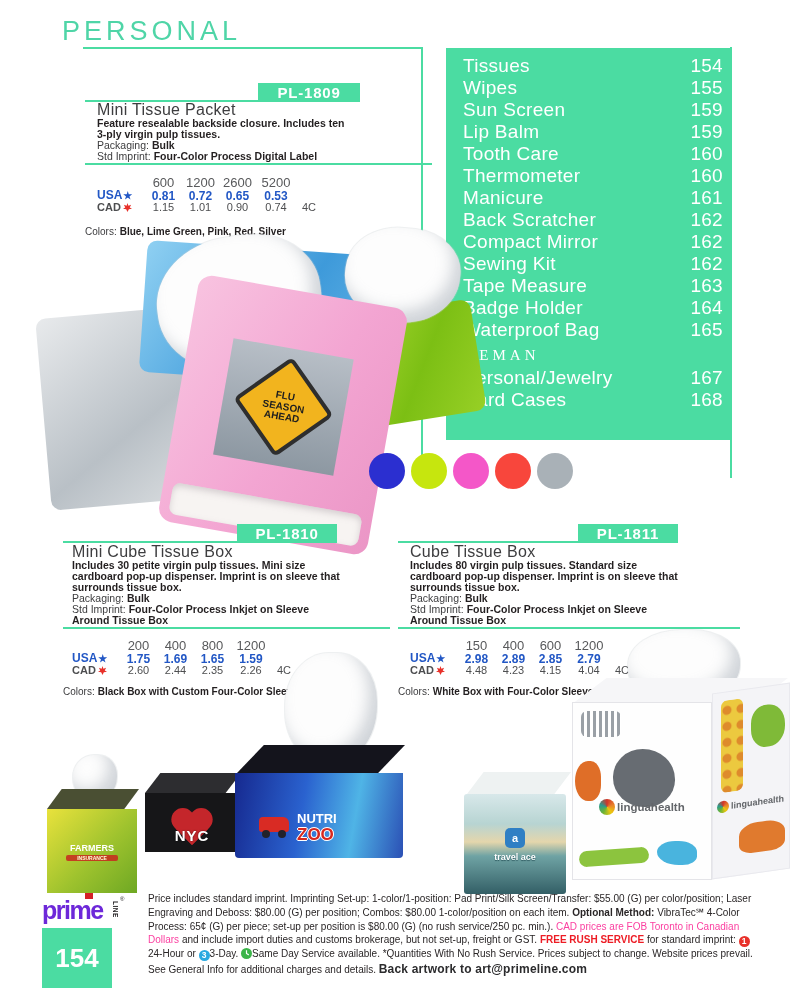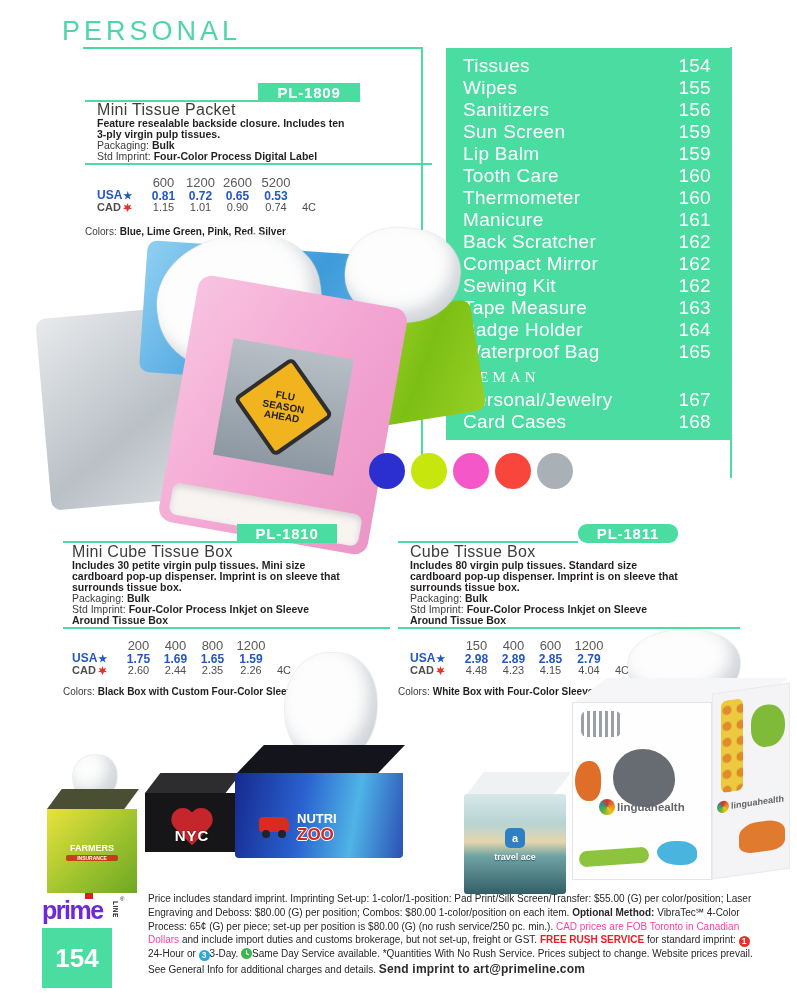--- a/index.html
+++ b/index.html
@@ -6,21 +6,21 @@
   body { background:#888; font-family:"Liberation Sans", sans-serif; }
   .page { position:relative; width:797px; height:1000px; background:#fff; margin:0 auto; overflow:hidden; color:#231f20; }
 
   
   .page-title { position:absolute; left:62px; top:16px; font-size:27px; letter-spacing:4px; color:#4fd5a7; font-weight:400; }
   .hrule { position:absolute; height:2px; background:#4bdca2; }
   .vline { position:absolute; width:2px; background:#4bdca2; }
 
   
   .index-box { position:absolute; left:446px; top:48px; width:285px; height:392px; background:#4bdca2; padding-top:7px; }
-  .idx-row { display:flex; justify-content:space-between; align-items:center; height:22px; padding:0 20px 0 17px; color:#fff; font-size:19px; letter-spacing:.3px; line-height:22px; }
+  .idx-row { display:flex; justify-content:space-between; align-items:center; height:22px; padding:0 8px 0 17px; color:#fff; font-size:19px; letter-spacing:.3px; line-height:22px; }
   .idx-label { white-space:nowrap; }
   .leeman { height:20px; padding-left:7px; color:#fff; font-family:"Liberation Serif", serif; font-size:15px; letter-spacing:4px; margin-top:6px; }
 
   
   .badge { position:absolute; width:102px; height:19px; background:#4bdca2; color:#fff; font-size:15px; font-weight:700; letter-spacing:.8px; text-align:center; line-height:19px; }
   .prod-title { position:absolute; font-size:16px; color:#3d3d3f; letter-spacing:.3px; }
   .desc { position:absolute; font-size:10.5px; line-height:11px; font-weight:700; color:#231f20; }
   .desc .lbl, .colors-line .lbl { font-weight:400; color:#3c3c3e; margin-right:3px; }
   .colors-line { position:absolute; font-size:10px; }
   .colors-line .val { font-weight:700; }
@@ -108,24 +108,20 @@
   <div class="index-box">
     <div class="idx-row">
         <span class="idx-label">Tissues</span>
         <span class="idx-page">154</span>
       </div>
     <div class="idx-row">
         <span class="idx-label">Wipes</span>
         <span class="idx-page">155</span>
       </div>
     <div class="idx-row">
-        <span class="idx-label">Sanitizers</span>
-        <span class="idx-page">156</span>
-      </div>
-    <div class="idx-row">
         <span class="idx-label">Sun Screen</span>
         <span class="idx-page">159</span>
       </div>
     <div class="idx-row">
         <span class="idx-label">Lip Balm</span>
         <span class="idx-page">159</span>
       </div>
     <div class="idx-row">
         <span class="idx-label">Tooth Care</span>
         <span class="idx-page">160</span>
@@ -302,21 +298,21 @@
       <div class="puff" style="left:52px; top:0; width:92px; height:112px;"></div>
       <div class="ctop" style="left:4px; top:92px; width:168px; height:28px; background:#14141c;"></div>
       <div class="cface nutri-front" style="left:2px; top:120px; width:168px; height:85px; border-radius:0 0 4px 4px;">
         <div class="wagon" style="left:24px; top:44px;"></div>
         <div class="cube-label" style="left:62px; top:38px; width:60px; text-align:left; font-size:13px;">NUTRI</div>
         <div class="cube-label" style="left:62px; top:52px; width:60px; text-align:left; font-size:17px; color:#d6281f; text-shadow:-1px 0 #fff, 1px 0 #fff, 0 -1px #fff, 0 1px #fff;">ZOO</div>
       </div>
     </div>
   </div>
 
-  <div class="badge" style="left:578px; top:524px; width:100px;border-radius:9px;">PL-1811</div>
+  <div class="badge" style="left:578px; top:524px; width:100px;">PL-1811</div>
   <div class="hrule" style="left:398px; top:541px; width:180px;"></div>
   <div class="prod-title" style="left:410px; top:543px;">Cube Tissue Box</div>
   <div class="desc" style="left:410px; top:560px;">
     <div>Includes 80 virgin pulp tissues. Standard size</div>
     <div>cardboard pop-up dispenser. Imprint is on sleeve that</div>
     <div>surrounds tissue box.</div>
     <div><span class="lbl">Packaging:</span><span>Bulk</span></div>
     <div><span class="lbl">Std Imprint:</span><span>Four-Color Process Inkjet on Sleeve</span></div>
     <div>Around Tissue Box</div>
   </div>
@@ -386,16 +382,16 @@
     <span class="brand-flag"></span>
     <span class="brand-line">LINE</span>
     <span class="brand-reg">®</span>
   </div>
   <div class="page-box">154</div>
 
   <div class="foot-text">
     <span>Price includes standard imprint. Imprinting Set-up: 1-color/1-position: Pad Print/Silk Screen/Transfer: $55.00 (G) per color/position; Laser Engraving and Deboss: $80.00 (G) per position; Combos: $80.00 1-color/position on each item. </span><span class="opt">Optional Method:</span><span> VibraTec℠ 4-Color Process: 65¢ (G) per piece; set-up per position is $80.00 (G) (no rush service/250 pc. min.). </span><span class="pink">CAD prices are FOB Toronto in Canadian Dollars</span><span> and include import duties and customs brokerage, but not set-up, freight or GST. </span><span class="rush">FREE RUSH SERVICE</span><span> for standard imprint: </span><span class="f-ic red">1</span><span>24-Hour or </span><span class="f-ic blue">3</span><span>3-Day. </span><span class="clock-ic"><svg width="11" height="11" viewBox="0 0 12 12">
           <circle cx="6" cy="6" r="6" fill="#3cb54a"></circle>
           <path d="M6 2.5 V6 L8.5 7.5" stroke="#fff" stroke-width="1.3" fill="none"></path>
-        </svg></span><span>Same Day Service available. *Quantities With No Rush Service. Prices subject to change. Website prices prevail. See General Info for additional charges and details. </span><span class="artwork">Send imprint to art@primeline.com</span>
+        </svg></span><span>Same Day Service available. *Quantities With No Rush Service. Prices subject to change. Website prices prevail. See General Info for additional charges and details. </span><span class="artwork">Back artwork to art@primeline.com</span>
   </div>
 
 </div>
 
 </body></html>

